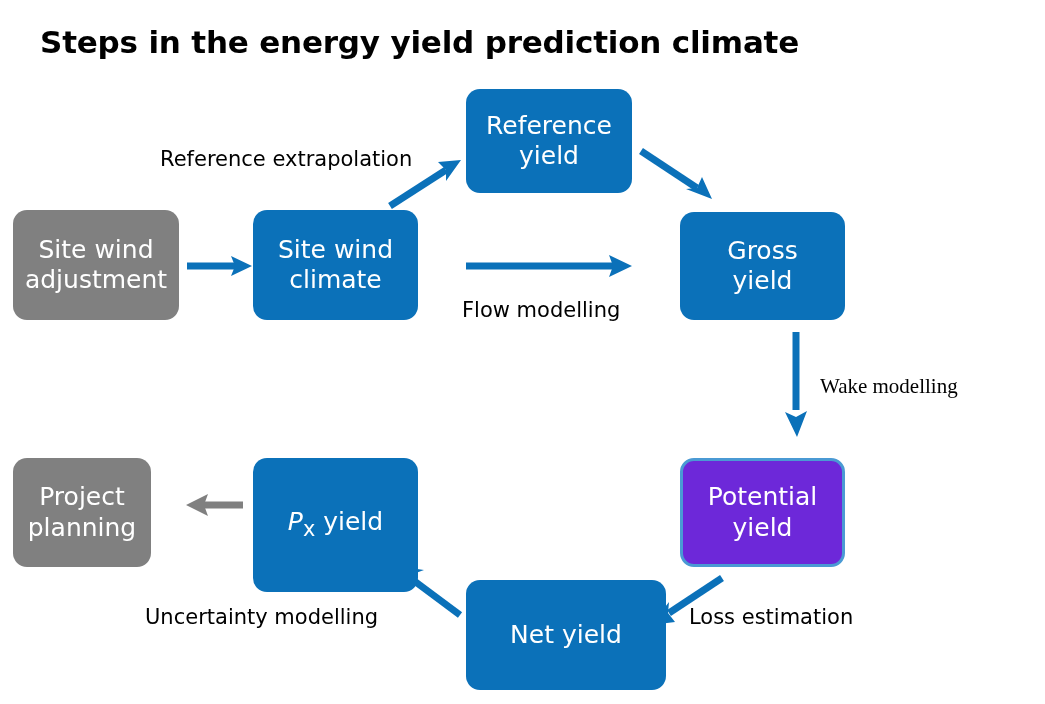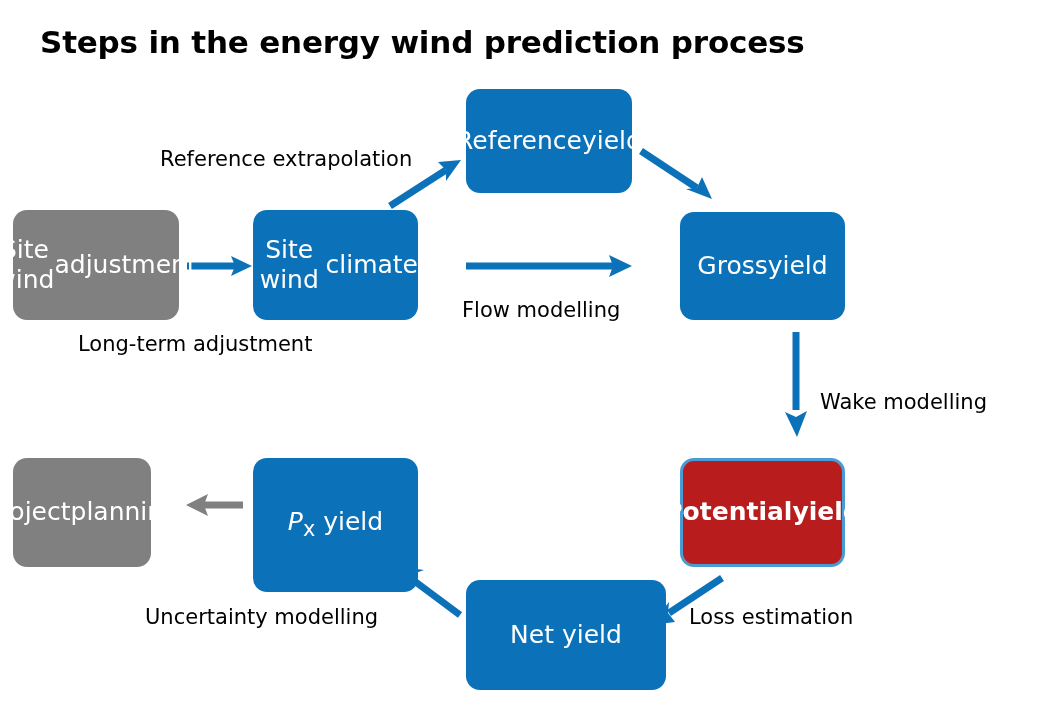--- a/index.html
+++ b/index.html
@@ -26,32 +26,32 @@
     font-weight: bold;
     color: #000000;
     letter-spacing: -0.2px;
     white-space: nowrap;
   }
   .node {
     position: absolute;
     box-sizing: border-box;
     border-radius: 14px;
     display: flex;
-    flex-direction: row;
+    flex-direction: column;
     align-items: center;
     justify-content: center;
     text-align: center;
     color: #ffffff;
     font-size: 25px;
     line-height: 1.22;
     font-family: "DejaVu Sans", sans-serif;
   }
   .node-blue   { background: #0b71b9; }
   .node-gray   { background: #808080; }
-  .node-light  { background: #b91c1c; border: 3px solid #4a9ad4; font-weight: bold; }
+  .node-light  { background: #6d28d9; border: 3px solid #4a9ad4; }
   .node .line  { display: block; }
   .node .px    { font-style: italic; }
 
   .edge-label {
     position: absolute;
     font-family: "DejaVu Sans", sans-serif;
     font-size: 21px;
     color: #000000;
     white-space: nowrap;
   }
@@ -62,21 +62,21 @@
     width: 1045px;
     height: 704px;
     pointer-events: none;
   }
 </style>
 </head>
 <body>
 
 <div id="canvas">
 
-  <div id="title">Steps in the energy wind prediction process</div>
+  <div id="title">Steps in the energy yield prediction climate</div>
 
   <svg class="arrows" viewBox="0 0 1045 704">
 
     <g>
       <line x1="187" y1="266" x2="235" y2="266" stroke="#0b71b9" stroke-width="7"></line>
       <path d="M 252 266 L 231 256 L 235 266 L 231 276 Z" fill="#0b71b9"></path>
     </g>
 
     <g>
       <line x1="390" y1="206" x2="446" y2="170" stroke="#0b71b9" stroke-width="7"></line>
@@ -145,26 +145,25 @@
 
   <div class="node node-blue" style="left:253px; top:458px; width:165px; height:134px;">
     <span class="line"><span class="px">P</span><sub>x</sub><span> yield</span></span>
   </div>
 
   <div class="node node-gray" style="left:13px; top:458px; width:138px; height:109px;">
     <span class="line">Project</span>
     <span class="line">planning</span>
   </div>
 
-  <div class="edge-label" style="left:78px; top:332px;">Long-term adjustment</div>
 
   <div class="edge-label" style="left:160px; top:147px;">Reference extrapolation</div>
 
 
   <div class="edge-label" style="left:462px; top:298px;">Flow modelling</div>
 
-  <div class="edge-label" style="left:820px; top:390px;">Wake modelling</div>
+  <div class="edge-label" style="left:820px; top:374px;font-family:Liberation Serif, serif;">Wake modelling</div>
 
   <div class="edge-label" style="left:689px; top:605px;">Loss estimation</div>
 
   <div class="edge-label" style="left:145px; top:605px;">Uncertainty modelling</div>
 
 </div>
 
 </body></html>

